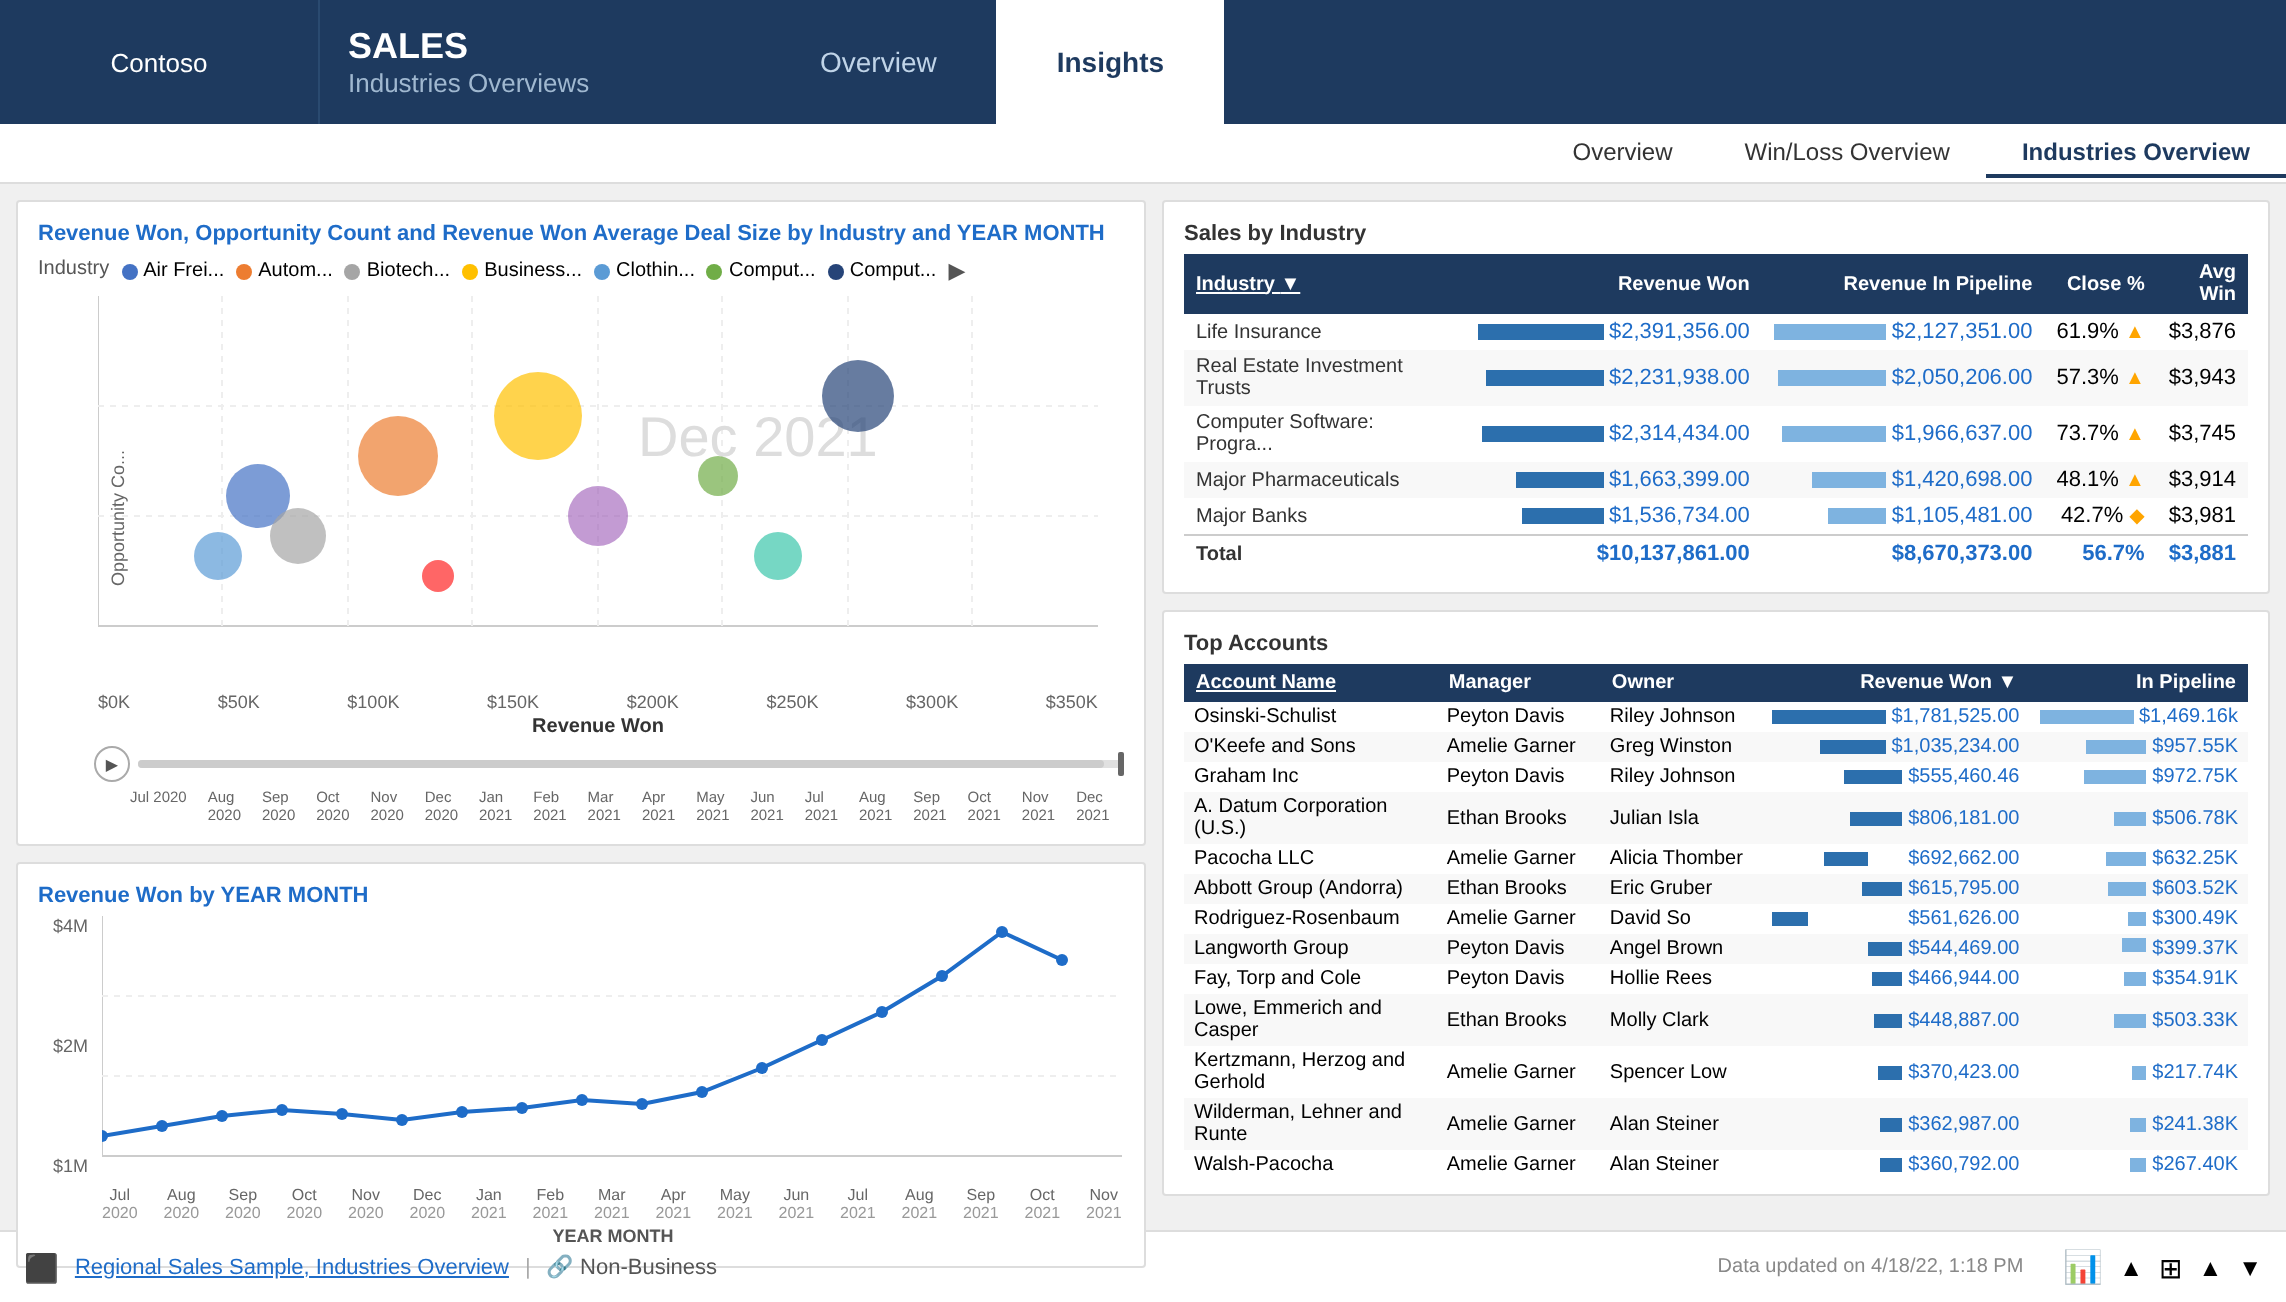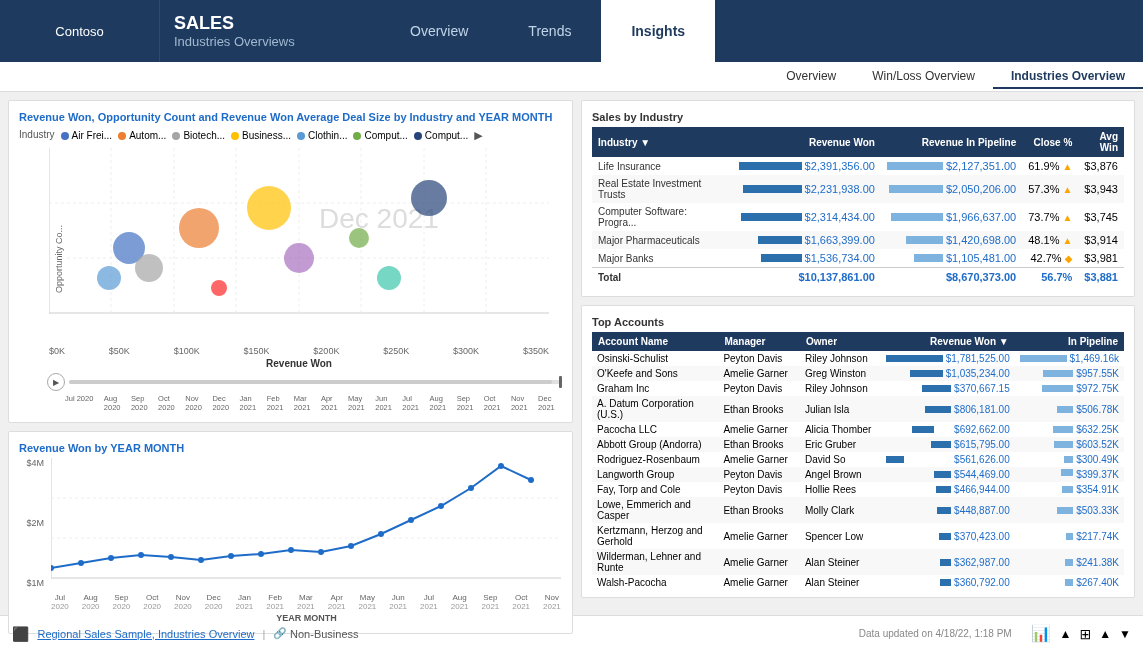--- a/index.html
+++ b/index.html
@@ -41,21 +41,21 @@
     .line-chart-title { font-size: 11px; font-weight: 600; color: #1e6cc8; margin-bottom: 4px; }
 
     
     .right-panel { flex: 1; display: flex; flex-direction: column; gap: 8px; margin-left: 8px; }
 
     
     .table-title { font-size: 11px; font-weight: 600; color: #333; margin-bottom: 4px; }
     table { width: 100%; border-collapse: collapse; font-size: 11px; }
     thead tr { background: #1e3a5f; color: white; }
     thead th { padding: 4px 6px; text-align: right; font-weight: 600; font-size: 10px; }
-    thead th:first-child { text-align: left; }
+    thead th:first-child { text-align: left; text-decoration: underline; }
     tbody tr:nth-child(even) { background: #f8f8f8; }
     tbody td { padding: 3px 6px; }
     .td-industry { font-size: 10px; color: #333; }
     .td-money { text-align: right; }
     .td-money.blue { color: #1e6cc8; }
     .td-pct { text-align: right; }
     .tfoot-row { font-weight: 700; }
     .tfoot-row td { border-top: 1px solid #ccc; padding: 3px 6px; }
 
     
@@ -82,21 +82,20 @@
 <div class="header">
   <div class="header-logo">
     <span>Contoso</span>
   </div>
   <div class="header-title-block">
     <span class="sales">SALES</span>
     <span class="subtitle">Industries Overviews</span>
   </div>
   <div class="header-nav">
     <div class="header-nav-item">Overview</div>
-    <div class="header-nav-item">Trends</div>
     <div class="header-nav-item active">Insights</div>
   </div>
 </div>
 
 <div class="subnav">
   <div class="subnav-spacer"></div>
   <div class="subnav-items">
     <div class="subnav-item">Overview</div>
     <div class="subnav-item">Win/Loss Overview</div>
     <div class="subnav-item active">Industries Overview</div>
@@ -518,21 +517,21 @@
       </div>
     </td>
   </tr>
               <tr>
     <td style="font-size:10px;">Graham Inc</td>
     <td style="font-size:10px;">Peyton Davis</td>
     <td style="font-size:10px;">Riley Johnson</td>
     <td class="td-money" style="font-size:10px;">
       <div style="display:flex; align-items:center; justify-content:flex-end; gap:3px;">
         <div style="width:29.4px; height:7px; background:#2c6fad; display:inline-block;"></div>
-        <span style="color:#1e6cc8;">$370,667.15</span>
+        <span style="color:#1e6cc8;">$555,460.46</span>
       </div>
     </td>
     <td class="td-money" style="font-size:10px;">
       <div style="display:flex; align-items:center; justify-content:flex-end; gap:3px;">
         <div style="width:31.2px; height:7px; background:#7eb3e0; display:inline-block;"></div>
         <span style="color:#1e6cc8;">$972.75K</span>
       </div>
     </td>
   </tr>
               <tr>

